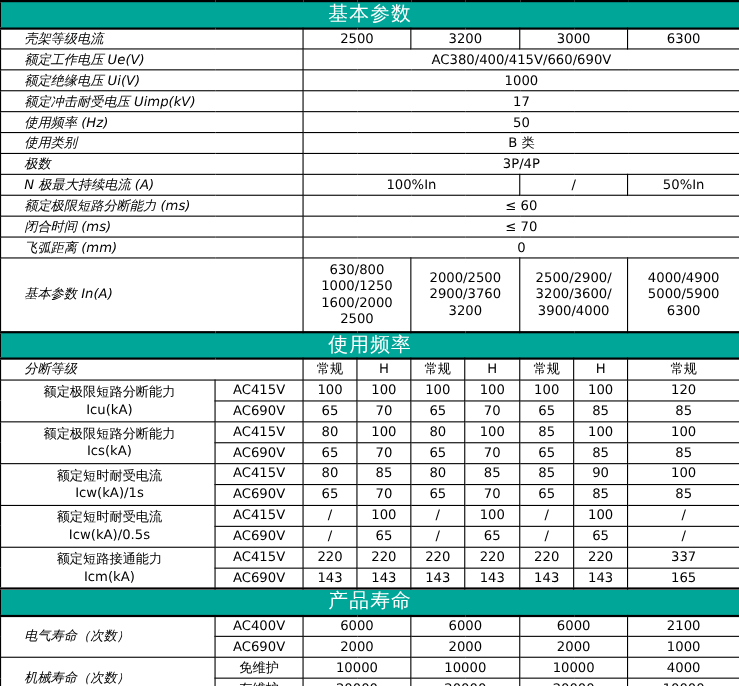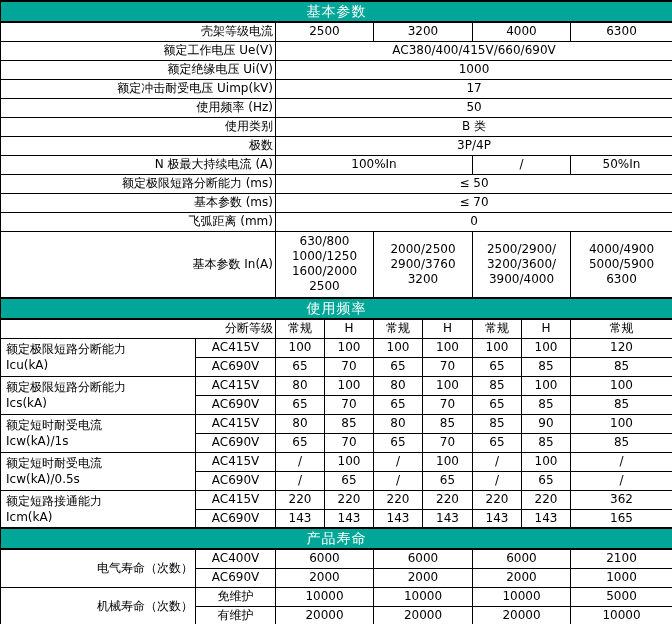--- a/index.html
+++ b/index.html
@@ -4,23 +4,23 @@
 <style>
   :root { --accent:#00A698; --border:#000000; --text:#000000; --header-text:#ffffff; }
   * { box-sizing: border-box; }
   html,body { margin:0; padding:0; background:#ffffff; }
   body { width:672px; font-family:"DejaVu Sans", sans-serif; color:var(--text); }
   table { border-collapse:collapse; table-layout:fixed; width:672px; border:1px solid var(--border); }
   td { border:1px solid var(--border); font-size:12px; text-align:center; vertical-align:middle; padding:0 2px; line-height:1.25; overflow:hidden; }
   tr.row { height:19px; }
   tr.row-tall { height:67px; }
   tr.sec-row { height:21px; }
-  tr.sec-row td { background:var(--accent); color:var(--header-text); font-size:14px; border-top:2px solid var(--border); border-bottom:2px solid var(--border); letter-spacing:1px; }
-  td.lab { text-align:right; padding-left:21px; }
-  td.lab2 { text-align:left; padding-left:5px; white-space:pre-line; line-height:16px; }
+  tr.sec-row td { background:var(--accent); color:var(--header-text); font-size:18px; border-top:2px solid var(--border); border-bottom:2px solid var(--border); letter-spacing:1px; }
+  td.lab { text-align:left; padding-left:21px;font-style:italic; }
+  td.lab2 { text-align:center; padding-left:5px; white-space:pre-line; line-height:16px; }
   td.ml { white-space:pre-line; line-height:15px; padding:2px 0; }
 </style>
 </head>
 <body>
 
 <table>
   <colgroup>
     <col style="width:195px">
       <col style="width:80px">
     <col style="width:49px">
@@ -34,21 +34,21 @@
   <tbody>
 
     <tr class="sec-row">
         <td colspan="9">基本参数</td>
       </tr>
 
     <tr class="row">
       <td class="lab" colspan="2">壳架等级电流</td>
       <td colspan="2">2500</td>
       <td colspan="2">3200</td>
-      <td colspan="2">4000</td>
+      <td colspan="2">3000</td>
       <td>6300</td>
     </tr>
 
     <tr class="row">
       <td class="lab" colspan="2">额定工作电压 Ue(V)</td>
       <td colspan="7">AC380/400/415V/660/690V</td>
     </tr>
     <tr class="row">
       <td class="lab" colspan="2">额定绝缘电压 Ui(V)</td>
       <td colspan="7">1000</td>
@@ -72,24 +72,24 @@
 
     <tr class="row">
       <td class="lab" colspan="2">N 极最大持续电流 (A)</td>
       <td colspan="4">100%In</td>
       <td colspan="2">/</td>
       <td>50%In</td>
     </tr>
 
     <tr class="row">
       <td class="lab" colspan="2">额定极限短路分断能力 (ms)</td>
-      <td colspan="7">≤ 50</td>
-    </tr>
-    <tr class="row">
-      <td class="lab" colspan="2">基本参数 (ms)</td>
+      <td colspan="7">≤ 60</td>
+    </tr>
+    <tr class="row">
+      <td class="lab" colspan="2">闭合时间 (ms)</td>
       <td colspan="7">≤ 70</td>
     </tr>
     <tr class="row">
       <td class="lab" colspan="2">飞弧距离 (mm)</td>
       <td colspan="7">0</td>
     </tr>
 
     <tr class="row-tall">
       <td class="lab" colspan="2">基本参数 In(A)</td>
       <td class="ml" colspan="2">630/800
@@ -217,21 +217,21 @@
     <tr class="row">
       <td class="lab2" rowspan="2">额定短路接通能力
 Icm(kA)</td>
       <td>AC415V</td>
       <td>220</td>
       <td>220</td>
       <td>220</td>
       <td>220</td>
       <td>220</td>
       <td>220</td>
-      <td>362</td>
+      <td>337</td>
     </tr>
     <tr class="row">
       <td>AC690V</td>
       <td>143</td>
       <td>143</td>
       <td>143</td>
       <td>143</td>
       <td>143</td>
       <td>143</td>
       <td>165</td>
@@ -256,21 +256,21 @@
       <td colspan="2">2000</td>
       <td>1000</td>
     </tr>
 
     <tr class="row">
       <td class="lab" rowspan="2">机械寿命（次数）</td>
       <td>免维护</td>
       <td colspan="2">10000</td>
       <td colspan="2">10000</td>
       <td colspan="2">10000</td>
-      <td>5000</td>
+      <td>4000</td>
     </tr>
     <tr class="row">
       <td>有维护</td>
       <td colspan="2">20000</td>
       <td colspan="2">20000</td>
       <td colspan="2">20000</td>
       <td>10000</td>
     </tr>
   </tbody>
 </table>

